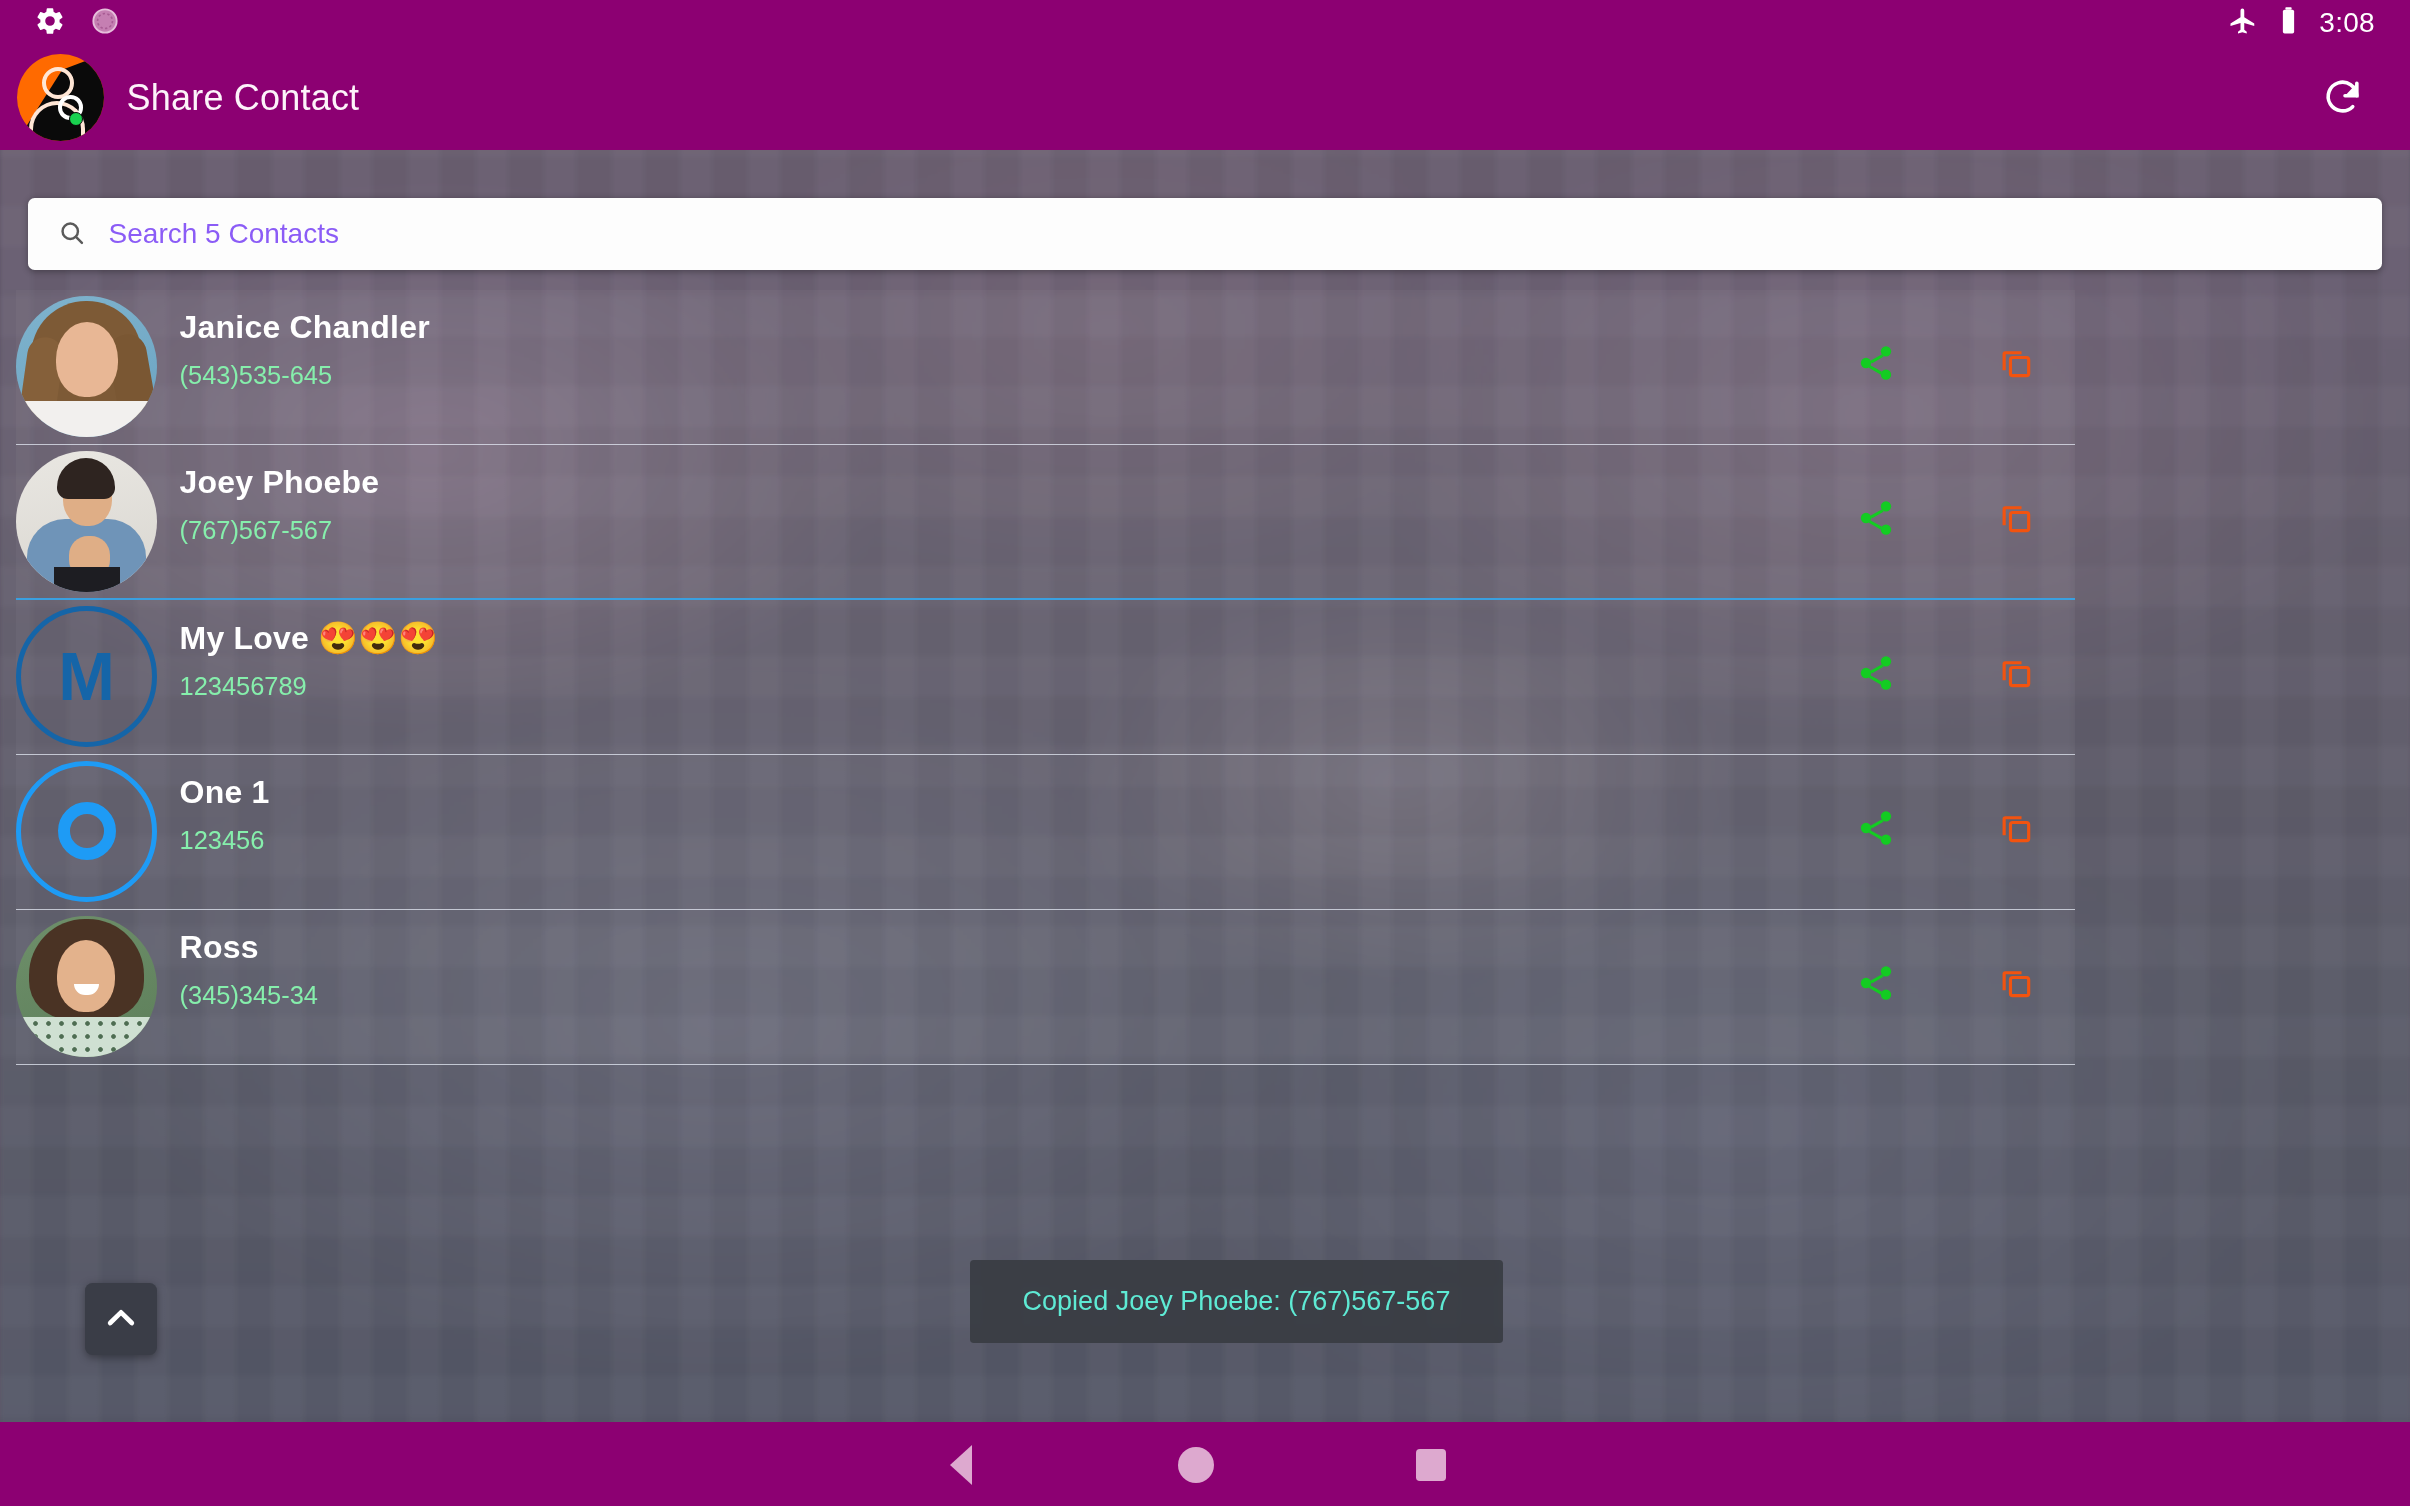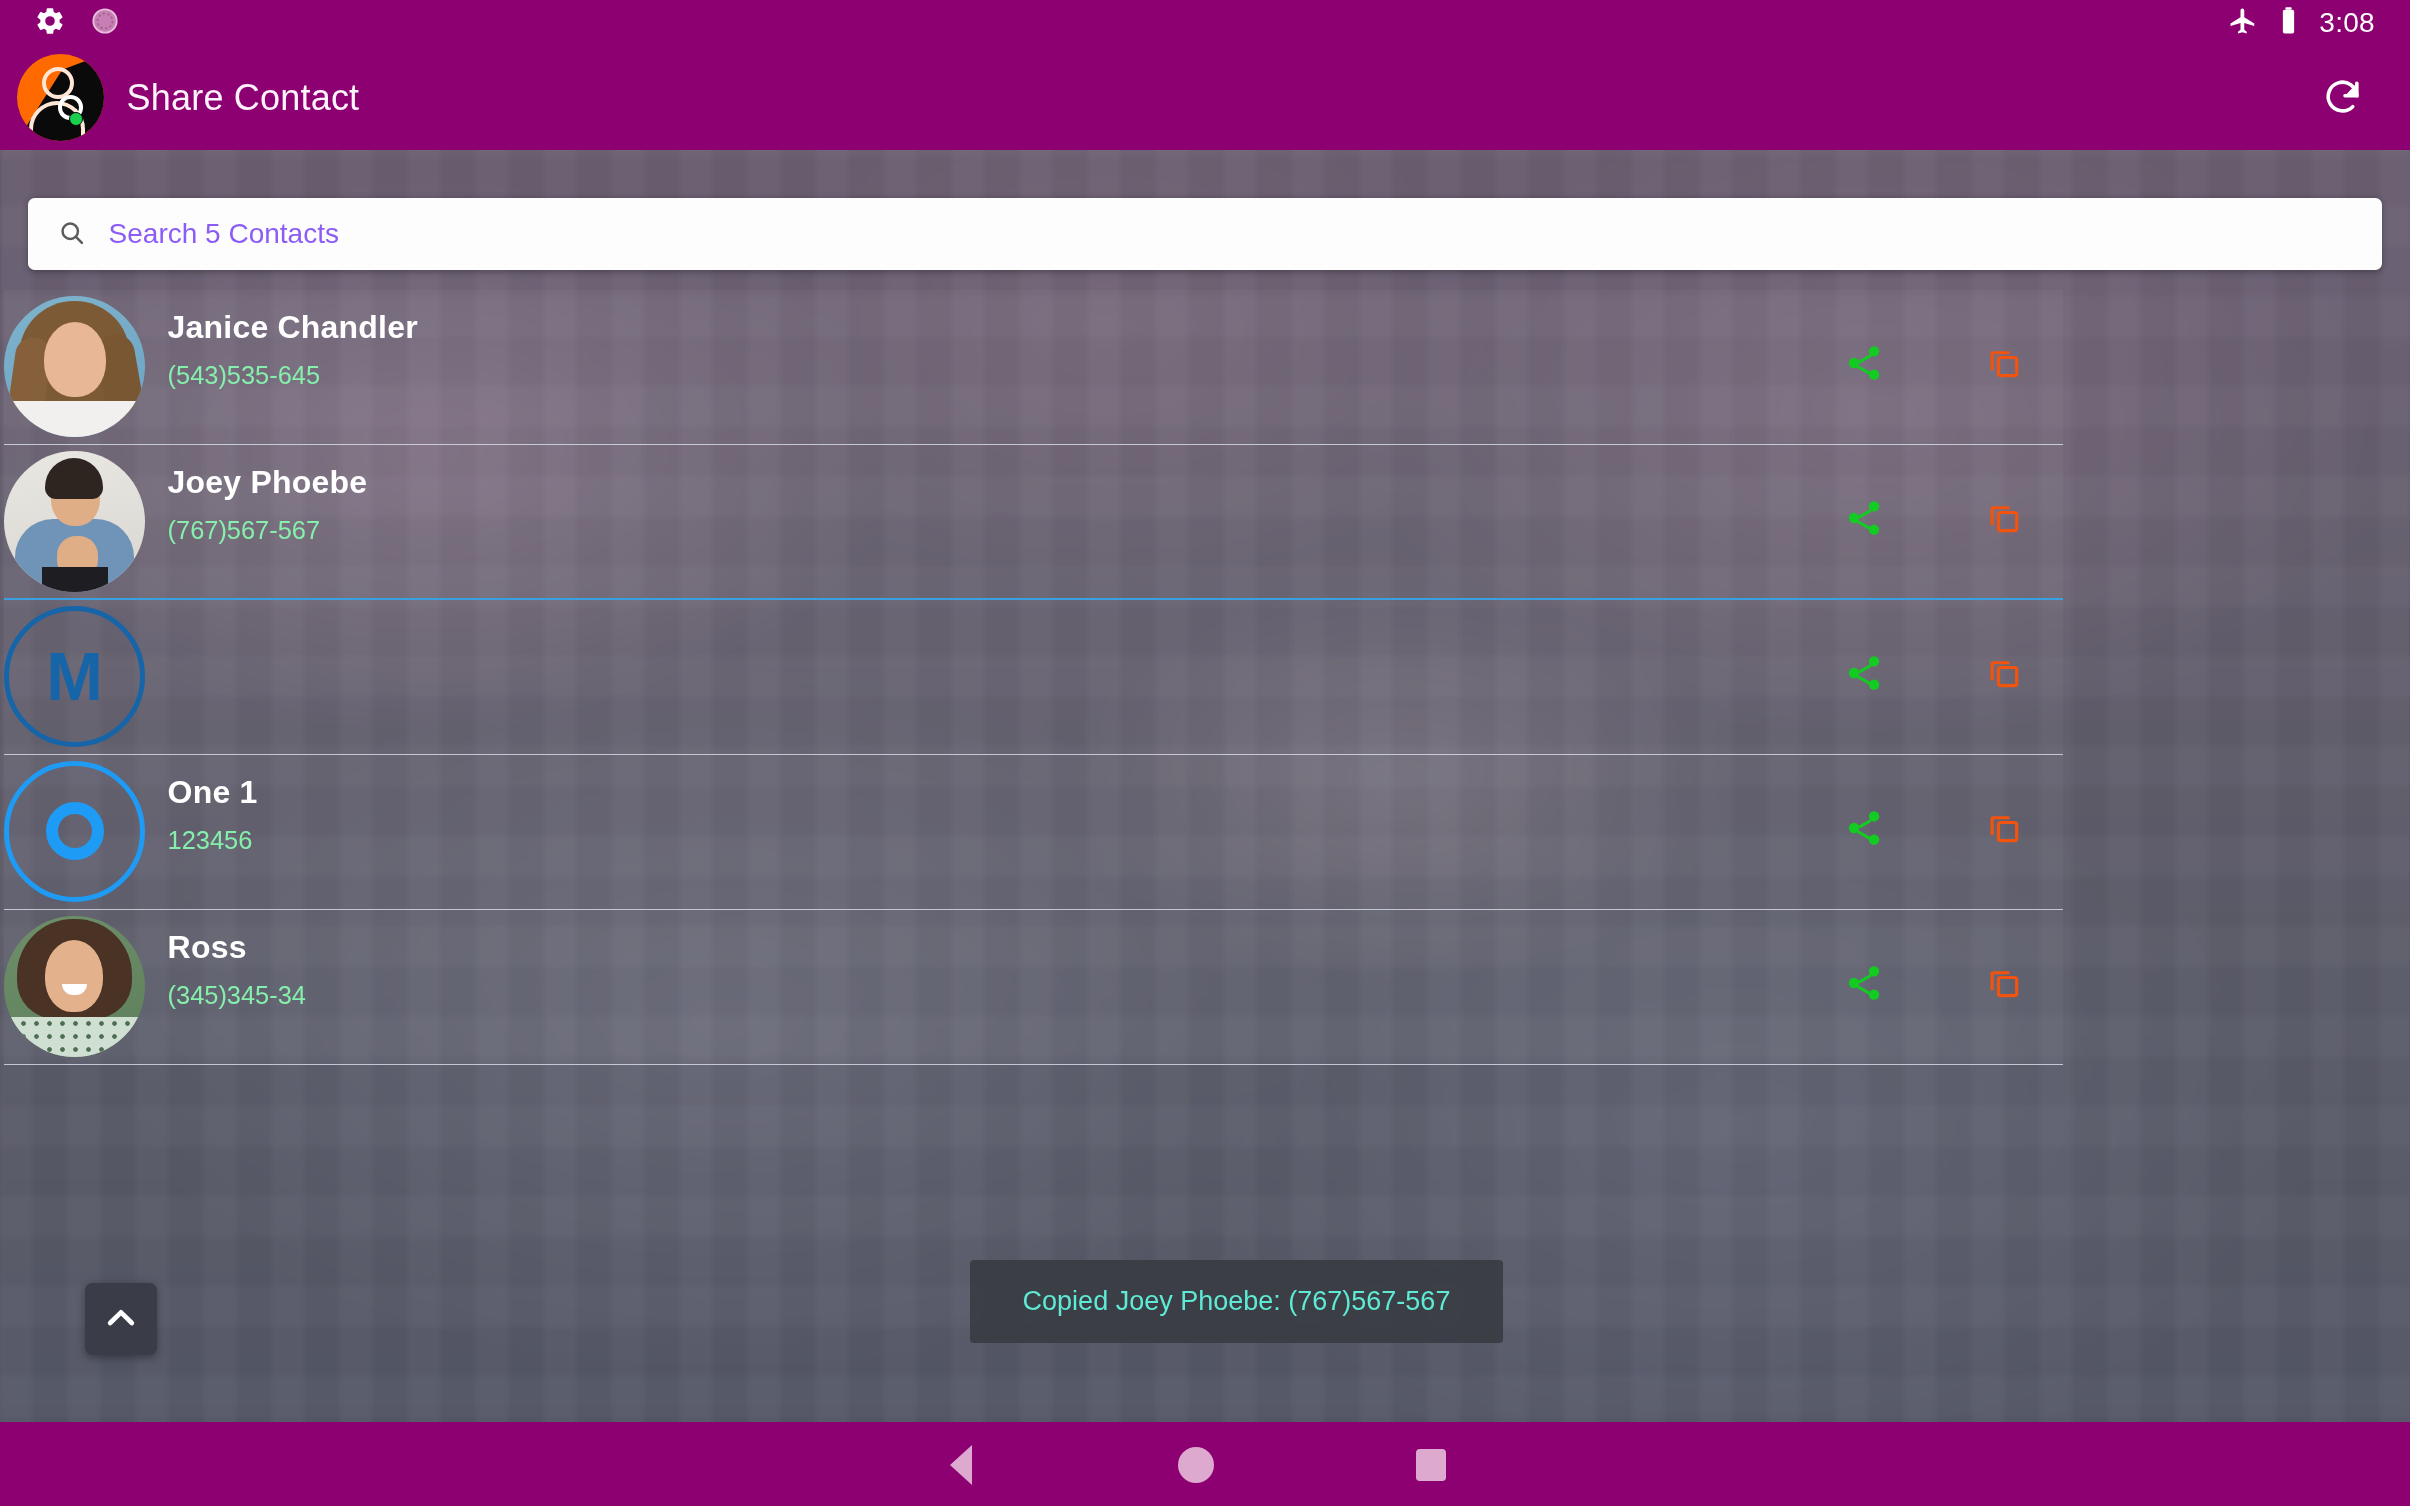--- a/index.html
+++ b/index.html
@@ -82,21 +82,21 @@
     position:absolute; left:28px; top:198px; width:2354px; height:72px; z-index:20;
   }
   #search-box{
     width:100%; height:100%; background:#fdfdfd; border-radius:6.6px;
     box-shadow:0 1.9px 6.6px rgba(0,0,0,.30);
     display:flex; align-items:center; padding-left:30px;
   }
   #search-placeholder{ color:#8b5cf6; font-size:28px; margin-left:22.6px; }
 
   
-  #list{ position:absolute; left:4px; top:290px; width:2059px; z-index:15; }
+  #list{ position:absolute; left:16px; top:290px; width:2059px; z-index:15; }
   .row{
     position:relative; height:155px; display:flex; align-items:flex-start;
     border-bottom:1.9px solid rgba(230,235,245,.75);
   }
   .row.hl{ border-bottom:2.8px solid #3aa0e0; }
   .row .tint{ position:absolute; inset:0; background:rgba(255,255,255,.035); }
   .avatar{
     width:141px; height:141px; border-radius:50%; flex:none; margin-top:5.6px;
     overflow:hidden; position:relative; z-index:2;
   }
@@ -321,20 +321,24 @@
         </svg>
       </div>
     </div>
   </div>
 
   <div class="row">
     <div class="tint"></div>
     <div class="avatar mono">
       <span>M</span>
     </div>
+    <div class="info">
+      <div class="cname">My Love 😍😍😍</div>
+      <div class="cnum">123456789</div>
+    </div>
     <div class="actions">
       <div class="act">
         <svg width="40" height="40" viewBox="0 0 24 24" fill="#13cc22">
           <circle cx="18" cy="5" r="3.1"></circle>
             <circle cx="6" cy="12" r="3.1"></circle>
             <circle cx="18" cy="19" r="3.1"></circle>
           <path d="M8.6 10.7l7-4 .9 1.6-7 4zM8.6 13.3l7 4-.9 1.6-7-4z"></path>
         </svg>
       </div>
       <div class="act">

